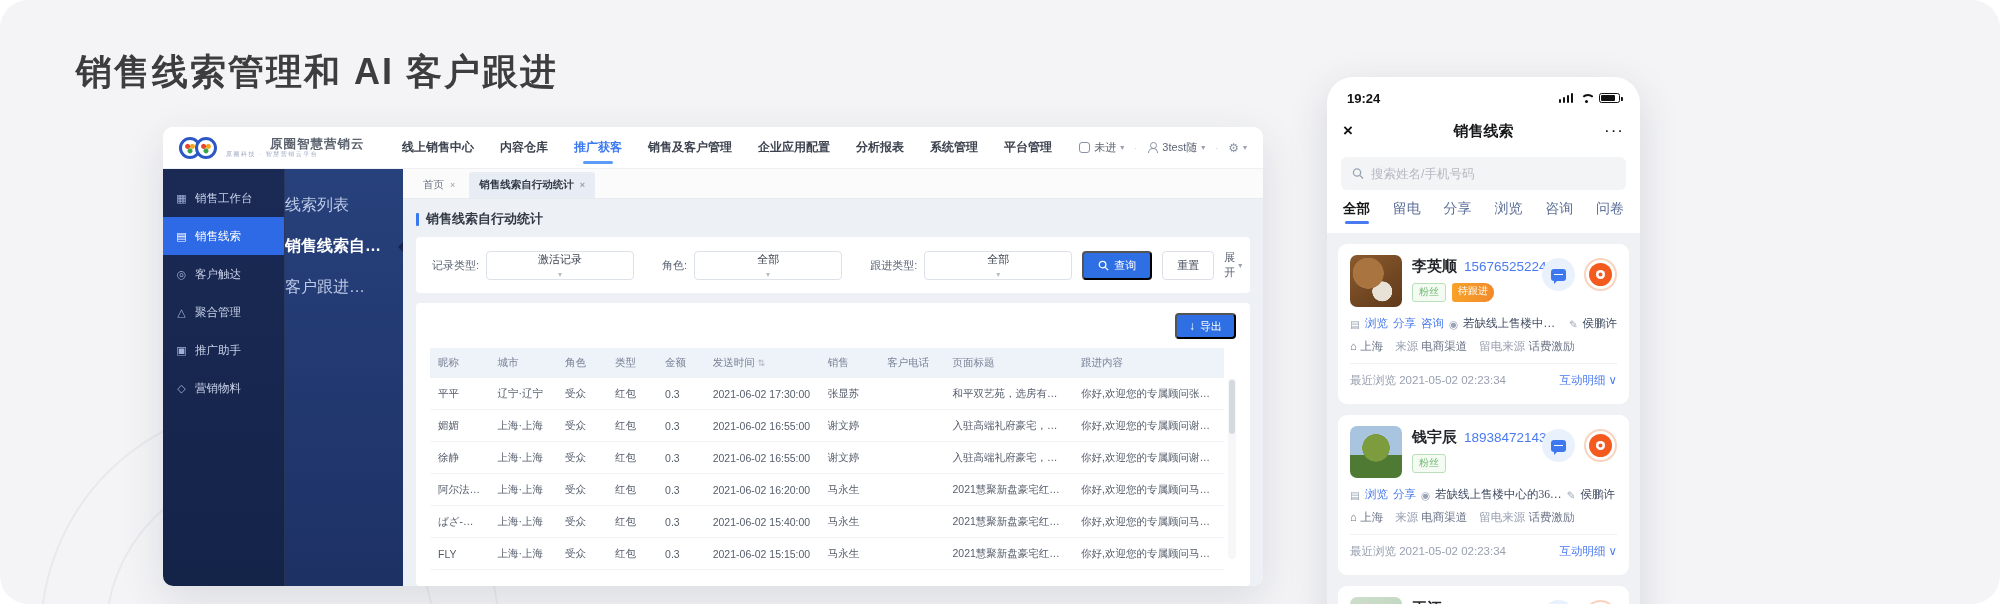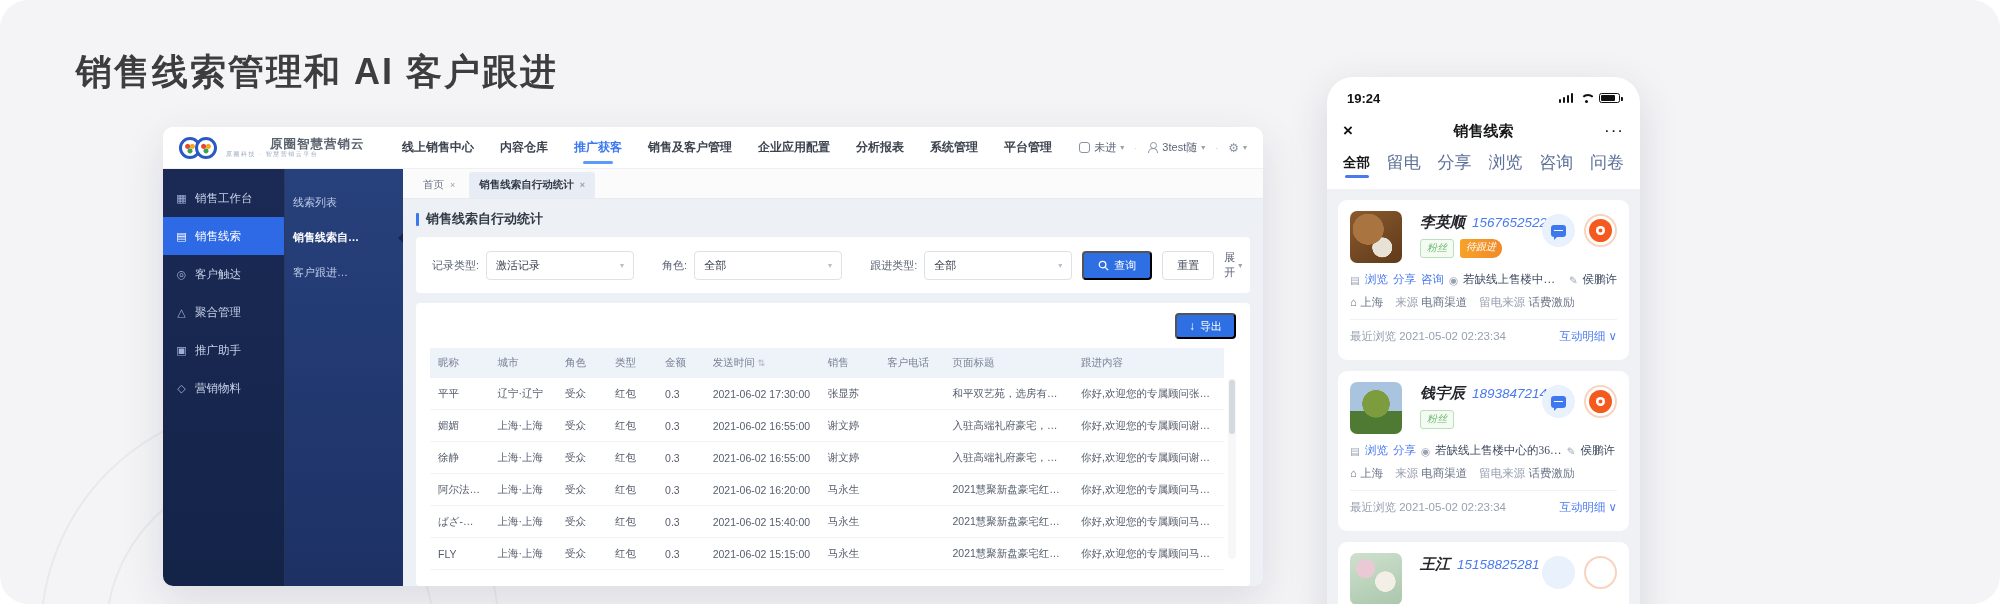--- a/index.html
+++ b/index.html
@@ -39,38 +39,38 @@
 
   .win-body { flex:1; display:flex; min-height:0; }
   
   .side1 { width:122px; background:linear-gradient(180deg,#1a2a55 0%, #142348 100%); flex:0 0 auto; padding-top:10px; border-right:1px solid rgba(255,255,255,.08); }
   .s1-item { display:flex; align-items:center; gap:7px; height:38px; padding:0 12px; font-size:11.5px; color:#c7d0e8; cursor:pointer; white-space:nowrap; }
   .s1-item .s1-ic { font-size:11px; width:13px; text-align:center; color:#9fb0d8; }
   .s1-item.active { background:#2e6ae6; color:#fff; }
   .s1-item.active .s1-ic { color:#fff; }
   
   .side2 { width:118px; background:linear-gradient(180deg,#27417c 0%, #1d3165 100%); flex:0 0 auto; padding-top:16px; position:relative; }
-  .s2-item { position:relative; padding:10px 8px; font-size:11px; color:#bdc9e6; cursor:pointer; white-space:nowrap; overflow:hidden; text-overflow:ellipsis; }
+  .s2-item { position:relative; padding:10px 0; font-size:16px; color:#bdc9e6; cursor:pointer; white-space:nowrap; overflow:hidden; text-overflow:ellipsis; }
   .s2-item.active { color:#ffffff; font-weight:700; }
   .s2-item.active::after { content:""; position:absolute; right:0; top:50%; transform:translateY(-50%); border:5px solid transparent; border-right-color:#16254d; }
 
   
   .content { flex:1; background:#edf0f5; display:flex; flex-direction:column; min-width:0; }
   .tabbar { height:30px; background:#fbfbfc; border-bottom:1px solid #e7eaee; display:flex; align-items:flex-end; padding-left:10px; gap:4px; flex:0 0 auto; }
   .tab { display:flex; align-items:center; gap:6px; font-size:10.5px; color:#6b7483; padding:6px 10px; cursor:pointer; border-radius:3px 3px 0 0; }
   .tab.active { background:#e7ecf5; color:#2f3razz; color:#333a46; font-weight:700; }
   .tab .x { font-size:9px; color:#9aa1ad; }
   .content-scroll { flex:1; padding:9px 13px 0; min-height:0; display:flex; flex-direction:column; }
   .section-title { display:flex; align-items:center; gap:7px; margin:2px 0 9px; }
   .section-title .bar { width:3px; height:13px; background:#3a78f2; border-radius:1px; }
   .section-title .txt { font-size:13px; font-weight:700; color:#333a46; }
   .filter-card { background:#fff; border-radius:4px; padding:13px 16px; display:flex; align-items:center; gap:10px; flex:0 0 auto; }
   .f-group { display:flex; align-items:center; gap:7px; }
   .f-label { font-size:11px; color:#5d6675; white-space:nowrap; }
-  .f-select { width:148px; height:29px; border:1px solid #dde1e8; border-radius:4px; background:#fff; display:flex; align-items:center; justify-content:space-between; padding:0 9px; font-size:11px; color:#3c434f; cursor:pointer; }
+  .f-select { width:148px; height:29px; border:1px solid #dde1e8; border-radius:4px; background:#fff; display:flex; align-items:center; justify-content:space-between; padding:0 9px; font-size:11px; color:#3c434f; cursor:pointer;flex-direction:column; }
   .f-select .caret { color:#b8bec8; }
   .f-actions { margin-left:auto; display:flex; align-items:center; gap:10px; }
   .btn { height:29px; border-radius:4px; display:inline-flex; align-items:center; gap:5px; padding:0 14px; font-size:11px; cursor:pointer; white-space:nowrap; }
   .btn-primary { background:#2f6fe4; color:#fff; }
   .btn-plain { background:#fff; border:1px solid #dcdfe6; color:#4a5160; }
   .link-expand { font-size:11px; color:#5d6675; display:flex; align-items:center; gap:3px; cursor:pointer; }
   .table-card { background:#fff; border-radius:4px; margin-top:10px; flex:1; min-height:0; padding:10px 14px 0; display:flex; flex-direction:column; overflow:hidden; }
   .export-row { display:flex; justify-content:flex-end; flex:0 0 auto; margin-bottom:9px; }
   .table-wrap { position:relative; flex:1; min-height:0; overflow:hidden; padding-right:12px; }
   table.grid { width:100%; border-collapse:collapse; table-layout:fixed; }
@@ -95,26 +95,26 @@
   .batt::before { content:""; position:absolute; inset:1px 4px 1px 1px; background:#111; border-radius:1px; }
   .batt::after { content:""; position:absolute; right:-4px; top:2.5px; width:2px; height:4px; background:#111; border-radius:0 1px 1px 0; }
   .m-nav { height:40px; display:flex; align-items:center; padding:0 16px; flex:0 0 auto; }
   .m-close { font-size:17px; color:#111; font-weight:700; width:40px; cursor:pointer; }
   .m-title { flex:1; text-align:center; font-size:15px; font-weight:700; color:#17181a; }
   .m-more { width:40px; text-align:right; font-size:17px; color:#111; letter-spacing:1px; cursor:pointer; }
   .m-search { margin:6px 14px 10px; height:33px; background:#f3f4f6; border-radius:6px; display:flex; align-items:center; gap:7px; padding:0 11px; flex:0 0 auto; }
   .m-search input { border:none; outline:none; background:transparent; font-size:12.5px; color:#333; width:100%; font-family:inherit; }
   .m-search input::placeholder { color:#b4b9c2; }
   .m-tabs { display:flex; align-items:center; justify-content:space-between; padding:0 16px 9px; flex:0 0 auto; }
-  .m-tab { position:relative; font-size:17px; color:#5d7099; cursor:pointer; padding-bottom:6px; }
+  .m-tab { position:relative; font-size:14px; color:#5d7099; cursor:pointer; padding-bottom:6px; }
   .m-tab.active { color:#17181a; font-weight:700; font-size:13.5px; }
   .m-tab.active::after { content:""; position:absolute; left:50%; transform:translateX(-50%); bottom:0; width:24px; height:3px; border-radius:2px; background:#4a7af0; }
   .m-list { flex:1; background:#f0f1f4; padding:11px 11px 0; overflow:hidden; }
   .lead-card { background:#fff; border-radius:9px; padding:11px 12px 8px; margin-bottom:11px; }
-  .lc-top { display:flex; gap:18px;font-style:italic; }
+  .lc-top { display:flex; gap:10px; }
   .avatar { width:52px; height:52px; border-radius:7px; flex:0 0 auto; }
   .av-teddy { background:radial-gradient(circle at 35% 35%, #a9743f 0 32%, transparent 33%), radial-gradient(circle at 62% 70%, #e8e2d6 0 20%, transparent 21%), linear-gradient(145deg,#8a5a2e,#5f3a1a); }
   .av-tree { background:radial-gradient(circle at 50% 42%, #7c9c3e 0 34%, transparent 35%), linear-gradient(180deg,#a8c4de 0 55%, #4e7a33 55%); }
   .av-flower { background:radial-gradient(circle at 30% 30%, #e9c9d4 0 18%, transparent 19%), radial-gradient(circle at 68% 55%, #f4efe6 0 22%, transparent 23%), linear-gradient(160deg,#cfe0cc,#aac7ad); }
   .lc-mid { flex:1; min-width:0; }
   .lc-nameline { display:flex; align-items:center; gap:7px; margin-top:2px; }
   .lc-name { font-size:15px; font-weight:700; color:#23252a; white-space:nowrap; }
   .lc-phone { font-size:13.5px; color:#4a7af0; white-space:nowrap; }
   .lc-tags { display:flex; gap:6px; margin-top:7px; }
   .tag { font-size:10px; padding:2px 6px; border-radius:3px; line-height:1.25; }
@@ -418,20 +418,27 @@
           </span>
         <span class="wifi"></span>
         <span class="batt"></span>
       </span>
     </div>
     <div class="m-nav">
       <span class="m-close">×</span>
       <span class="m-title">销售线索</span>
       <span class="m-more">···</span>
     </div>
+    <div class="m-search">
+      <svg class="svg-ic" width="13" height="13" viewBox="0 0 12 12">
+          <circle cx="5" cy="5" r="3.6" fill="none" stroke="#9aa3b5" stroke-width="1.3"></circle>
+          <line x1="8" y1="8" x2="11" y2="11" stroke="#9aa3b5" stroke-width="1.3"></line>
+        </svg>
+      <input type="text" placeholder="搜索姓名/手机号码" style="">
+    </div>
     <div class="m-tabs" id="m-tabs">
         <span class="m-tab active">全部</span>
         <span class="m-tab">留电</span>
         <span class="m-tab">分享</span>
         <span class="m-tab">浏览</span>
         <span class="m-tab">咨询</span>
         <span class="m-tab">问卷</span>
       </div>
     <div class="m-list" id="m-list">
         <div class="lead-card">

